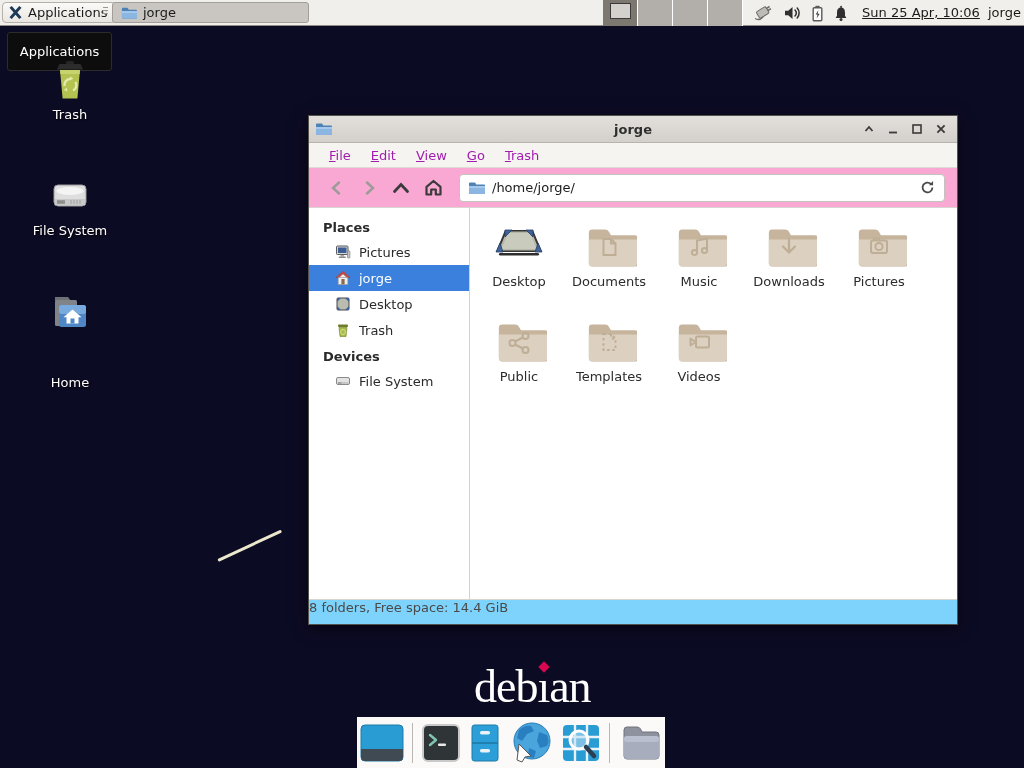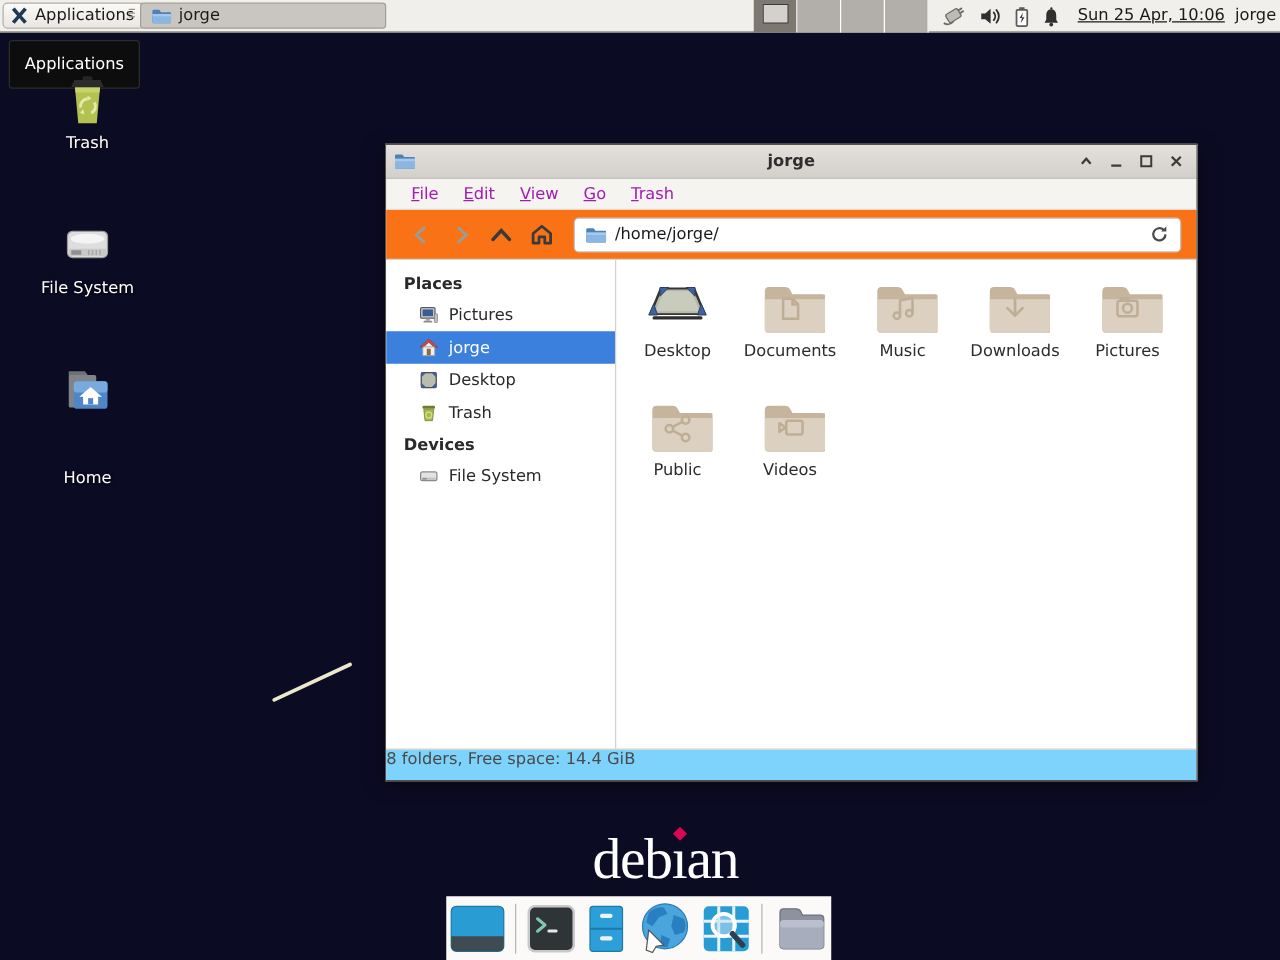--- a/index.html
+++ b/index.html
@@ -64,29 +64,29 @@
     display:flex; align-items:center; position:relative; }
   .titlebar .ticon { margin-left:6px; }
   .titlebar .title { position:absolute; left:0; right:0; text-align:center; font-weight:bold; color:#2e2e2e; }
   .tb-controls { margin-left:auto; display:flex; gap:3px; padding-right:6px; position:relative; }
   .tb-btn { width:21px; height:21px; display:flex; align-items:center; justify-content:center; cursor:pointer; }
 
   .menubar { height:25px; background:#f5f4f1; border-bottom:1px solid #dedbd5; display:flex; align-items:center; padding-left:10px; }
   .menu-item { display:inline-block; padding:3px 10px; color:#a21caf; cursor:pointer; }
   .menu-item::first-letter { text-decoration:underline; }
 
-  .toolbar { height:40px; background:#f97316; border-bottom:1px solid #d8d5d0; display:flex; align-items:center; padding:0 12px; }
+  .toolbar { height:40px; background:#f9a8d4; border-bottom:1px solid #d8d5d0; display:flex; align-items:center; padding:0 12px; }
   .nav-btn { width:32px; height:30px; display:flex; align-items:center; justify-content:center; border-radius:3px; cursor:pointer; }
   .pathbar { flex:1; height:28px; margin-left:10px; background:#fff; border:1px solid #c5c2bd; border-radius:4px;
     display:flex; align-items:center; padding:0 8px; gap:7px; }
   .pathbar .ptext { flex:1; color:#1a1a1a; }
   .reload-btn { cursor:pointer; }
 
   .content { flex:1; display:flex; min-height:0; background:#fff; }
-  .sidebar { width:184px; border-right:1px solid #d5d2cd; background:#fff; padding-top:6px; }
+  .sidebar { width:161px; border-right:1px solid #d5d2cd; background:#fff; padding-top:6px; }
   .side-header { font-weight:bold; color:#2a2a2a; padding:6px 0 4px 14px; }
   .side-item { height:26px; display:flex; align-items:center; gap:8px; padding-left:26px; color:#2a2a2a; cursor:pointer; }
   .side-item.selected { background:#3b80dc; color:#fff; }
 
   .fileview { flex:1; position:relative; padding:10px 0 0 4px; }
   .grid { display:grid; grid-template-columns:repeat(5,90px); grid-auto-rows:95px; }
   .fitem { display:flex; flex-direction:column; align-items:center; padding-top:4px; cursor:pointer; }
   .fitem .flbl { margin-top:6px; color:#2c2c2c; }
 
   .statusbar { height:25px; background:#7dd3fc; border-top:1px solid #d8d5d0;
@@ -462,20 +462,32 @@
                 <circle cx="17.5" cy="23" r="3"></circle>
                 <circle cx="30.5" cy="16" r="3"></circle>
                 <circle cx="30.5" cy="30" r="3"></circle>
                 <path d="M20.2 21.5 l7.6-4 M20.2 24.5 l7.6 4"></path>
               </g>
             </svg>
           </span>
           <span class="flbl">Public</span>
         </div>
 
+        <div class="fitem">
+          <span>
+            <svg width="56" height="46" viewBox="-4 -3 56 46">
+              <use href="#sym-folder"></use>
+              <g fill="none" stroke="#bfae96" stroke-width="2" stroke-dasharray="2.6 2.6">
+                <path d="M18.5 14 h7.5 l4.5 4.5 V30 h-12 z"></path>
+                <path d="M26 14 v4.5 h4.5"></path>
+              </g>
+            </svg>
+          </span>
+          <span class="flbl">Templates</span>
+        </div>
 
         <div class="fitem">
           <span>
             <svg width="56" height="46" viewBox="-4 -3 56 46">
               <use href="#sym-folder"></use>
               <g fill="none" stroke="#bfae96" stroke-width="2" stroke-linejoin="round">
                 <path d="M15.5 18.5 l5 3.5 -5 3.5 z"></path>
                 <rect x="21" y="16.5" width="13" height="11" rx="1.5"></rect>
               </g>
             </svg>

